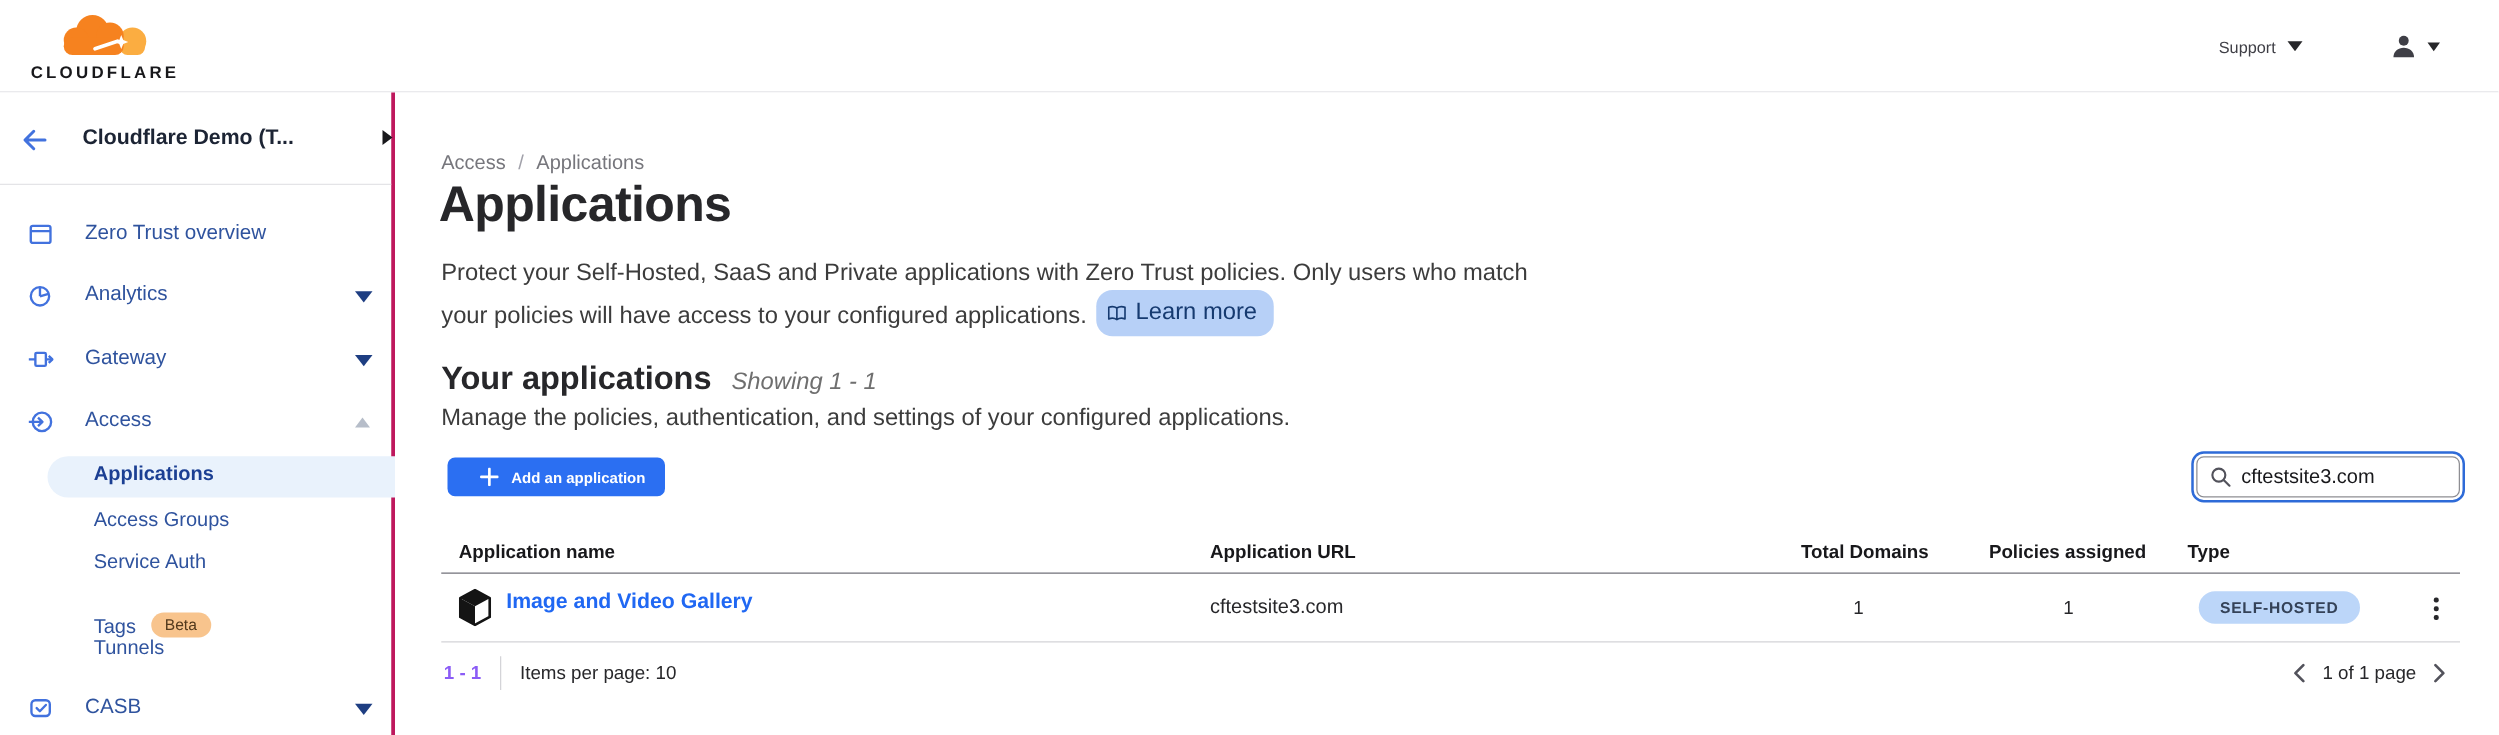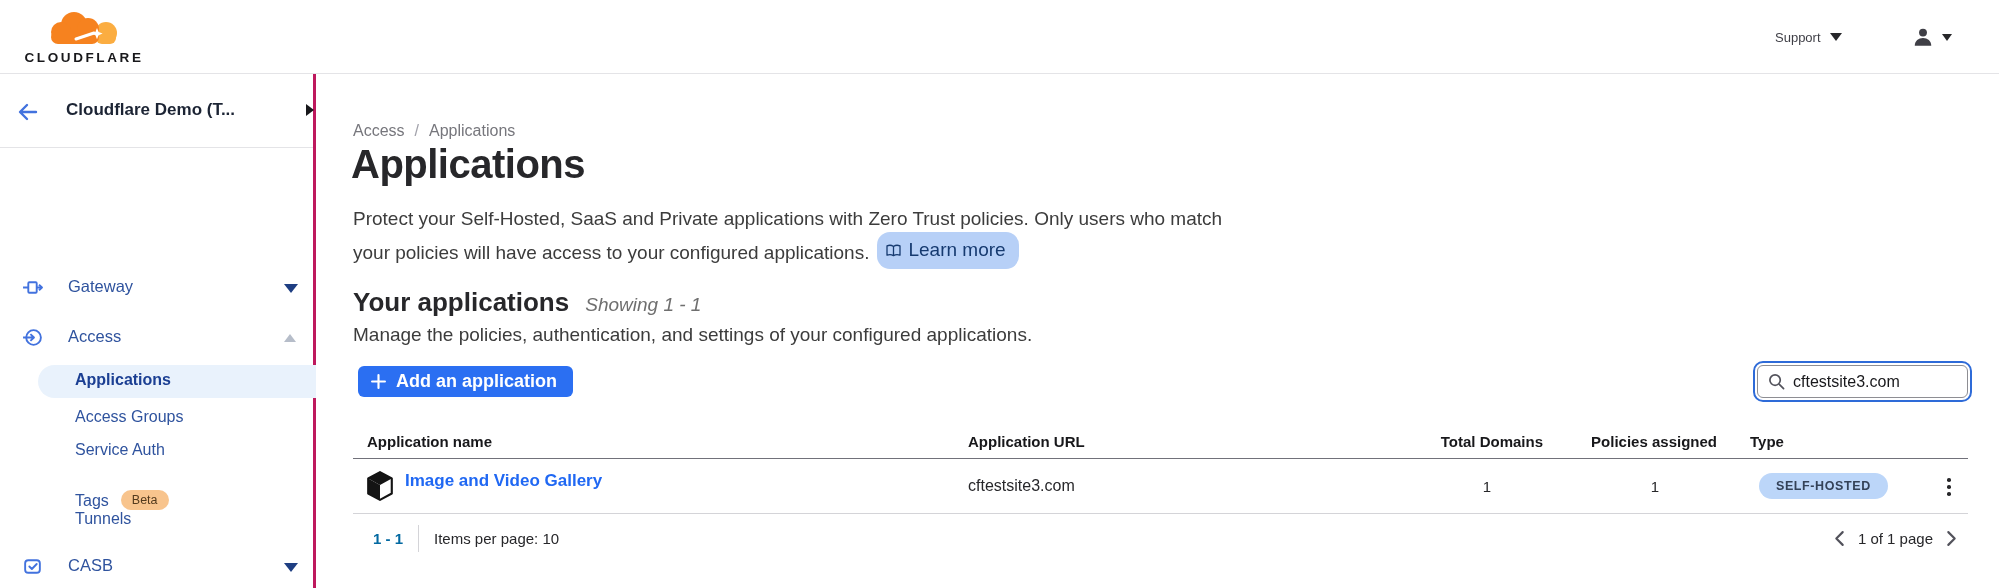--- a/index.html
+++ b/index.html
@@ -42,21 +42,21 @@
   .crumb-sep { color:#a1a1aa; }
   .page-title { position:absolute; left:35px; top:68px; font-size:40px; font-weight:700; color:#27272a; letter-spacing:-0.5px; }
   .page-desc { position:absolute; left:37px; top:130px; width:900px; font-size:19px; line-height:30px; color:#3c3c3c; }
   .learn-more { display:inline-flex; align-items:center; gap:7px; background:#b7d0f7; color:#163a70; font-size:19px; border-radius:13px; padding:3px 13px 4px 9px; margin-left:8px; position:relative; top:-2px; cursor:pointer; }
 
   .section-row { position:absolute; left:37px; top:213px; display:flex; align-items:baseline; gap:16px; }
   .section-title { font-size:26px; font-weight:700; color:#27272a; }
   .showing { font-size:19px; font-style:italic; color:#6f6f6f; }
   .section-desc { position:absolute; left:37px; top:250px; font-size:19px; color:#3c3c3c; }
 
-  .add-btn { position:absolute; left:42px; top:292px; height:31px; display:inline-flex; align-items:center; gap:10px; background:#2b6ff2; color:#fff; border:none; border-radius:6px; padding:0 16px 0 13px; font-size:18px; font-weight:700; font-family:"Liberation Sans",sans-serif; cursor:pointer; }
+  .add-btn { position:absolute; left:42px; top:292px; height:31px; display:inline-flex; align-items:center; gap:10px; background:#2b6ff2; color:#fff; border:none; border-radius:6px; padding:0 16px 0 26px; font-size:12px; font-weight:700; font-family:"Liberation Sans",sans-serif; cursor:pointer; }
 
   .search-box { position:absolute; left:1441px; top:291px; width:211px; height:33px; background:#fff; border:1px solid #8e8e93; border-radius:6px; outline:2px solid #2e6bd8; outline-offset:2px; display:flex; align-items:center; padding:0 10px; gap:8px; }
   .search-input { border:none; outline:none; width:160px; font-size:16px; color:#18181b; font-family:"Liberation Sans",sans-serif; background:transparent; }
 
   
   .apps-table { position:absolute; left:37px; top:351px; width:1615px; }
   .t-head, .t-row { display:grid; grid-template-columns:615px 390px 185px 174px 1fr; align-items:center; }
   .t-head { height:34px; border-bottom:1px solid #71717a; }
   .th { font-size:15px; font-weight:700; color:#18181b; }
   .th.c1 { padding-left:14px; }
@@ -69,21 +69,21 @@
   .num-cell { font-size:15px; color:#27272a; text-align:right; }
   .num-cell.d { padding-right:52px; }
   .num-cell.p { padding-right:58px; }
   .type-cell { padding-left:42px; }
   .type-badge { display:inline-block; background:#bcd6f9; color:#344258; font-size:12.5px; font-weight:700; letter-spacing:0.6px; padding:6px 17px; border-radius:15px; }
   .kebab { position:absolute; right:6px; top:14px; width:26px; height:28px; display:flex; flex-direction:column; align-items:center; justify-content:center; gap:3.5px; cursor:pointer; }
   .kebab span { width:3.5px; height:3.5px; border-radius:50%; background:#27272a; }
 
   
   .t-footer { position:absolute; left:37px; top:440px; width:1615px; height:48px; display:flex; align-items:center; }
-  .range { font-size:15px; font-weight:700; color:#0369a1; margin-left:20px; }
+  .range { font-size:15px; font-weight:700; color:#8b5cf6; margin-left:2px; }
   .v-div { width:1px; height:27px; background:#d4d4d8; margin:0 15px; }
   .per-page { font-size:15px; color:#27272a; }
   .pager { margin-left:auto; display:flex; align-items:center; gap:12px; margin-right:10px; }
   .page-ind { font-size:15px; color:#27272a; }
   .chev { cursor:pointer; display:flex; align-items:center; }
 </style>
 </head>
 <body>
 
 <div class="page">
@@ -119,21 +119,36 @@
 
   <div class="sidebar">
     <div class="side-head">
       <svg class="back-btn" viewBox="0 0 24 24">
         <path d="M20 12 H5 M11 5 l-7 7 7 7" fill="none" stroke="#4272de" stroke-width="2.4" stroke-linecap="round" stroke-linejoin="round"></path>
       </svg>
       <span class="account-name">Cloudflare Demo (T...</span>
     </div>
     <span class="side-expand"></span>
 
-
+    <div class="nav-item" style="top:99px;">
+      <svg class="nav-icon" width="21" height="21" viewBox="0 0 20 20">
+        <rect x="2.5" y="3.5" width="15" height="13" rx="1.5" fill="none" stroke="#4272de" stroke-width="1.8"></rect>
+        <path d="M2.5 7.5 h15" stroke="#4272de" stroke-width="1.8"></path>
+      </svg>
+      <span class="nav-label">Zero Trust overview</span>
+    </div>
+
+    <div class="nav-item" style="top:148px;">
+      <svg class="nav-icon" width="21" height="21" viewBox="0 0 20 20">
+        <circle cx="9.5" cy="10.5" r="7" fill="none" stroke="#4272de" stroke-width="1.8"></circle>
+        <path d="M9.5 10.5 V3.2 M9.5 10.5 L16.6 8.4" fill="none" stroke="#4272de" stroke-width="1.8"></path>
+      </svg>
+      <span class="nav-label">Analytics</span>
+      <span class="nav-caret"></span>
+    </div>
 
     <div class="nav-item" style="top:199px;">
       <svg class="nav-icon" width="21" height="21" viewBox="0 0 20 20">
         <rect x="6" y="5" width="8" height="10" rx="1" fill="none" stroke="#4272de" stroke-width="1.8"></rect>
         <path d="M1 10 h5 M14 10 h5" stroke="#4272de" stroke-width="1.8"></path>
         <path d="M16.2 7.4 L19 10 l-2.8 2.6" fill="none" stroke="#4272de" stroke-width="1.8" stroke-linejoin="round"></path>
       </svg>
       <span class="nav-label">Gateway</span>
       <span class="nav-caret"></span>
     </div>

